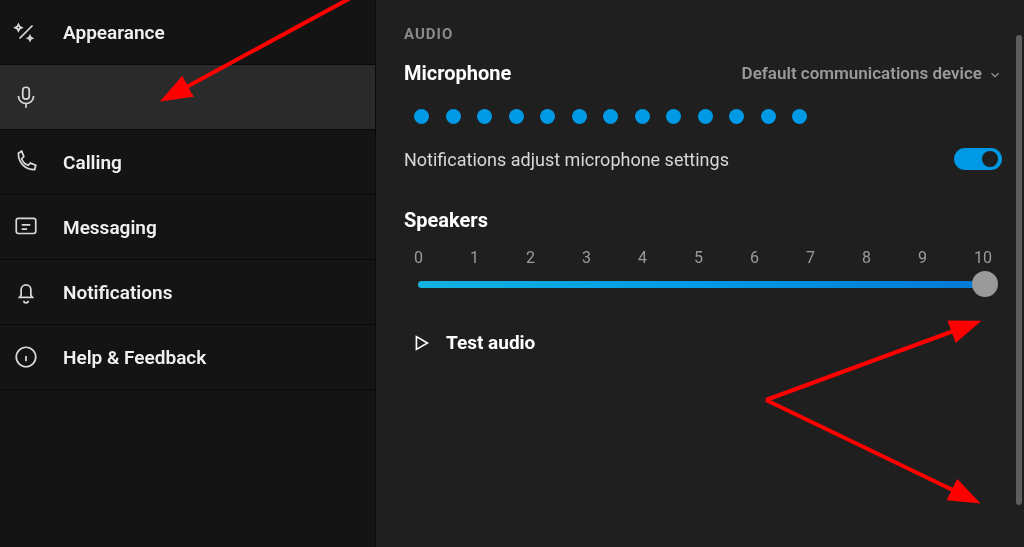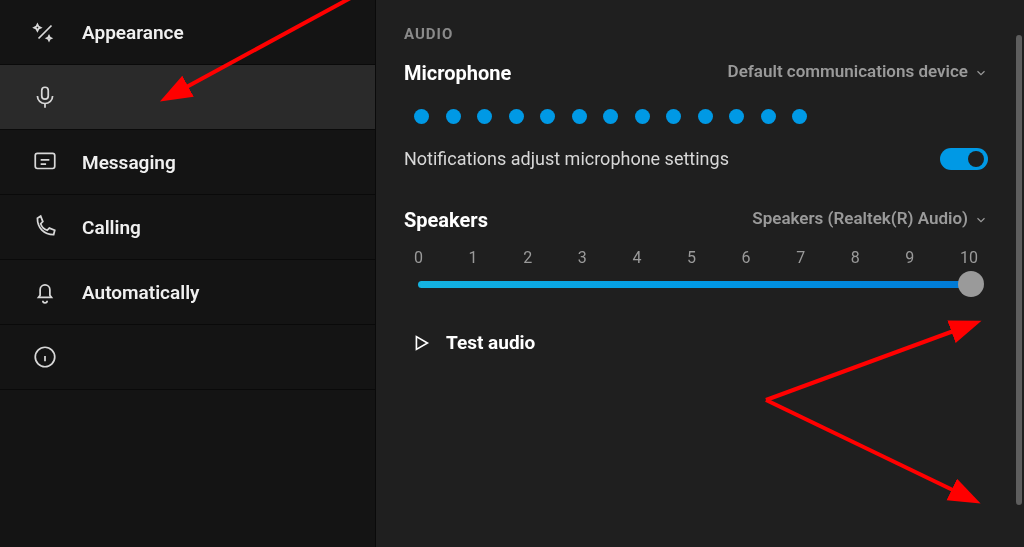--- a/index.html
+++ b/index.html
@@ -16,21 +16,21 @@
       width: 376px;
       background: #141414;
       display: flex;
       flex-direction: column;
       border-right: 1px solid #0a0a0a;
     }
     .sidebar-item {
       display: flex;
       align-items: center;
       gap: 24px;
-      padding: 19px 32px;
+      padding: 19px 13px;
       color: #f0f0f0;
       font-size: 19px;
       font-weight: 600;
       cursor: pointer;
       border-bottom: 1px solid #0a0a0a;
     }
     .sidebar-item.active {
       background: #2a2a2a;
     }
     .sidebar-item .icon {
@@ -44,35 +44,35 @@
     .sidebar-item .icon svg {
       width: 26px;
       height: 26px;
       stroke: #d8d8d8;
       fill: none;
       stroke-width: 1.6;
     }
     .main {
       flex: 1;
       background: #1f1f1f;
-      padding: 25px 36px 10px 28px;
+      padding: 25px 22px 10px 28px;
       display: flex;
       flex-direction: column;
       gap: 18px;
       position: relative;
     }
     .section-title {
       color: #8a8a8a;
       font-size: 15px;
       font-weight: 700;
       letter-spacing: 1px;
     }
     .row {
       display: flex;
-      align-items: flex-start;
+      align-items: center;
       justify-content: space-between;
     }
     .row-title {
       font-size: 20px;
       font-weight: 700;
       color: #ffffff;
     }
     .dropdown {
       display: flex;
       align-items: center;
@@ -193,50 +193,51 @@
       <svg viewBox="0 0 24 24">
           <rect x="9" y="3" width="6" height="11" rx="3"></rect>
           <path d="M5 11a7 7 0 0 0 14 0"></path>
           <path d="M12 18v4"></path>
         </svg>
     </span>
   </div>
   <div class="sidebar-item">
     <span class="icon">
       <svg viewBox="0 0 24 24">
+          <path d="M5 4c0 9 6 15 15 15l1-4-5-2-2 2c-3-1-5-3-6-6l2-2-2-5z"></path>
+        </svg>
+    </span>
+    <span>Calling</span>
+  </div>
+  <div class="sidebar-item">
+    <span class="icon">
+      <svg viewBox="0 0 24 24">
           <rect x="3" y="4" width="18" height="14" rx="2"></rect>
           <path d="M8 10h8M8 14h5"></path>
         </svg>
     </span>
     <span>Messaging</span>
   </div>
   <div class="sidebar-item">
     <span class="icon">
       <svg viewBox="0 0 24 24">
-          <path d="M5 4c0 9 6 15 15 15l1-4-5-2-2 2c-3-1-5-3-6-6l2-2-2-5z"></path>
-        </svg>
-    </span>
-    <span>Calling</span>
-  </div>
-  <div class="sidebar-item">
-    <span class="icon">
-      <svg viewBox="0 0 24 24">
           <path d="M6 17h12l-1.5-2V10a4.5 4.5 0 0 0-9 0v5z"></path>
           <path d="M10 20a2 2 0 0 0 4 0"></path>
         </svg>
     </span>
-    <span>Automatically</span>
+    <span>Notifications</span>
   </div>
   <div class="sidebar-item">
     <span class="icon">
       <svg viewBox="0 0 24 24">
           <circle cx="12" cy="12" r="9"></circle>
           <path d="M12 8v.01M12 11v5"></path>
         </svg>
     </span>
+    <span>Help &amp; Feedback</span>
   </div>
 </div>
 
 <div class="main">
 
   <div class="section-title">AUDIO</div>
 
   <div class="row">
     <div class="row-title">Microphone</div>
     <div class="dropdown">
@@ -263,26 +264,20 @@
     <span class="level-dot"></span>
   </div>
 
   <div class="row">
     <div class="setting-text">Notifications adjust microphone settings</div>
     <div class="toggle"></div>
   </div>
 
   <div class="row" style="margin-top: 20px">
     <div class="row-title">Speakers</div>
-    <div class="dropdown">
-      <span>Speakers (Realtek(R) Audio)</span>
-      <span class="chev"><svg viewBox="0 0 24 24">
-            <path d="M6 9l6 6 6-6"></path>
-          </svg></span>
-    </div>
   </div>
 
   <div style="margin-left: 6px; margin-right: 6px">
     <div class="slider-ticks">
       <span>0</span>
       <span>1</span>
       <span>2</span>
       <span>3</span>
       <span>4</span>
       <span>5</span>

